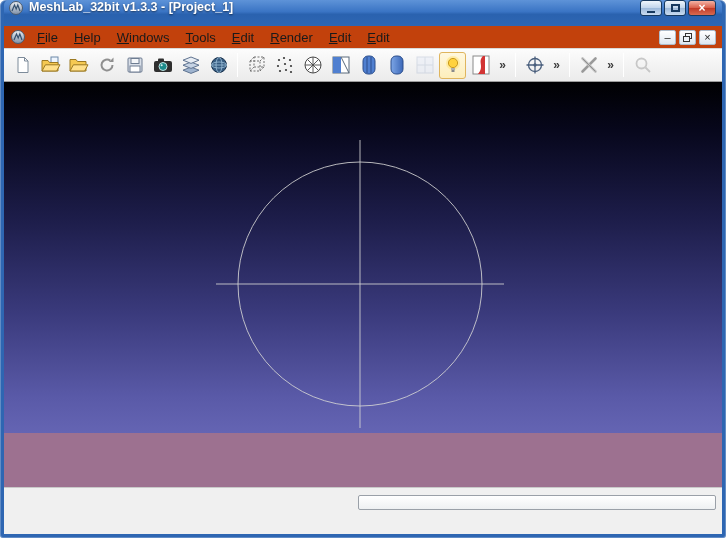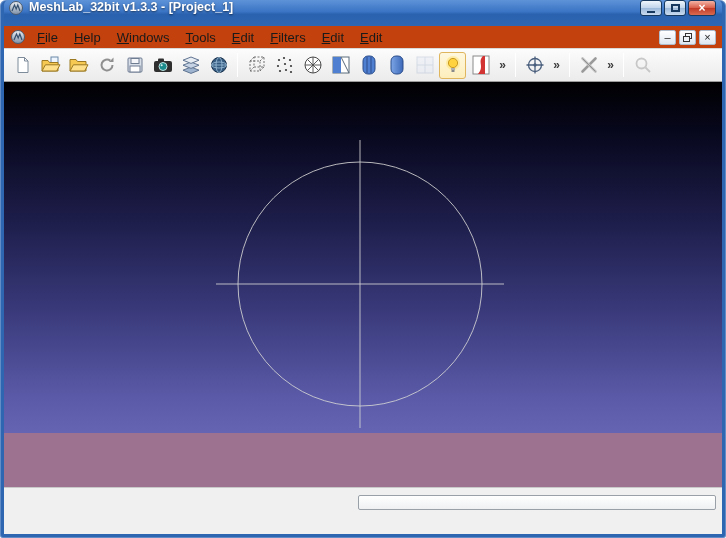--- a/index.html
+++ b/index.html
@@ -143,21 +143,21 @@
         </linearGradient>
           </defs>
         <circle cx="8" cy="8" r="6.5" fill="url(#gApp2)" stroke="#4a5a6e"></circle>
         <path d="M4 11L6.5 5l1.7 4 1.6-4L12 11" fill="none" stroke="#35506e" stroke-width="1.2"></path>
       </svg>
       <div class="menu-item"><span>File</span></div>
       <div class="menu-item"><span>Help</span></div>
       <div class="menu-item"><span>Windows</span></div>
       <div class="menu-item"><span>Tools</span></div>
       <div class="menu-item"><span>Edit</span></div>
-      <div class="menu-item"><span>Filters</span></div>
+      <div class="menu-item"><span>Render</span></div>
       <div class="menu-item"><span>Edit</span></div>
       <div class="menu-item"><span>Edit</span></div>
 
       <div class="mdi-controls">
         <button class="mdibtn">
           <span>–</span>
         </button>
         <button class="mdibtn">
           <svg width="9" height="9">
             <rect x="2.5" y="0.5" width="6" height="5" fill="none" stroke="#333"></rect>

